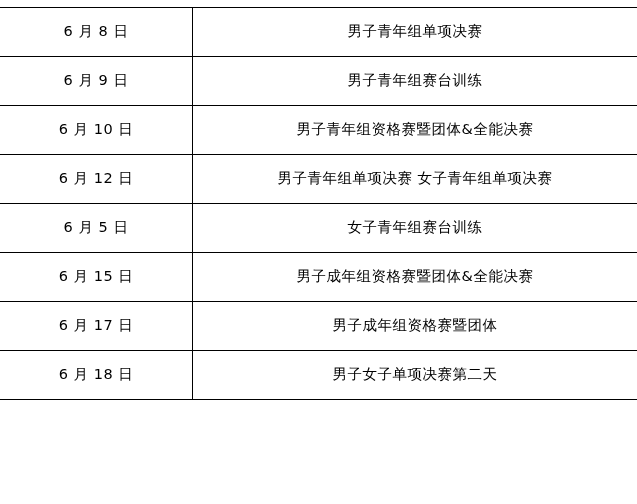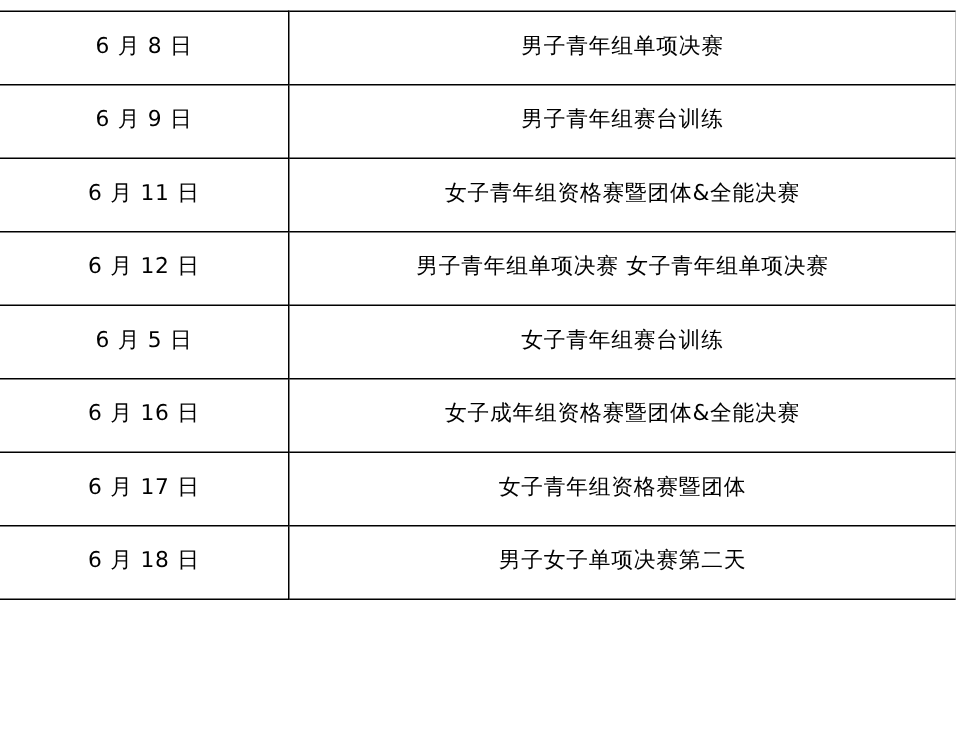--- a/index.html
+++ b/index.html
@@ -56,38 +56,38 @@
     <tbody>
       <tr>
         <td class="date-cell">6 月 8 日</td>
         <td class="event-cell">男子青年组单项决赛</td>
       </tr>
       <tr>
         <td class="date-cell">6 月 9 日</td>
         <td class="event-cell">男子青年组赛台训练</td>
       </tr>
       <tr>
-        <td class="date-cell">6 月 11 日</td>
-        <td class="event-cell">女子青年组资格赛暨团体&amp;全能决赛</td>
+        <td class="date-cell">6 月 10 日</td>
+        <td class="event-cell">男子青年组资格赛暨团体&amp;全能决赛</td>
       </tr>
       <tr>
         <td class="date-cell">6 月 12 日</td>
         <td class="event-cell">男子青年组单项决赛  女子青年组单项决赛</td>
       </tr>
       <tr>
         <td class="date-cell">6 月 5 日</td>
         <td class="event-cell">女子青年组赛台训练</td>
       </tr>
       <tr>
-        <td class="date-cell">6 月 16 日</td>
-        <td class="event-cell">女子成年组资格赛暨团体&amp;全能决赛</td>
+        <td class="date-cell">6 月 15 日</td>
+        <td class="event-cell">男子成年组资格赛暨团体&amp;全能决赛</td>
       </tr>
       <tr>
         <td class="date-cell">6 月 17 日</td>
-        <td class="event-cell">女子青年组资格赛暨团体</td>
+        <td class="event-cell">男子成年组资格赛暨团体</td>
       </tr>
       <tr>
         <td class="date-cell">6 月 18 日</td>
         <td class="event-cell">男子女子单项决赛第二天</td>
       </tr>
     </tbody>
   </table>
 </div>
 
 </body></html>

